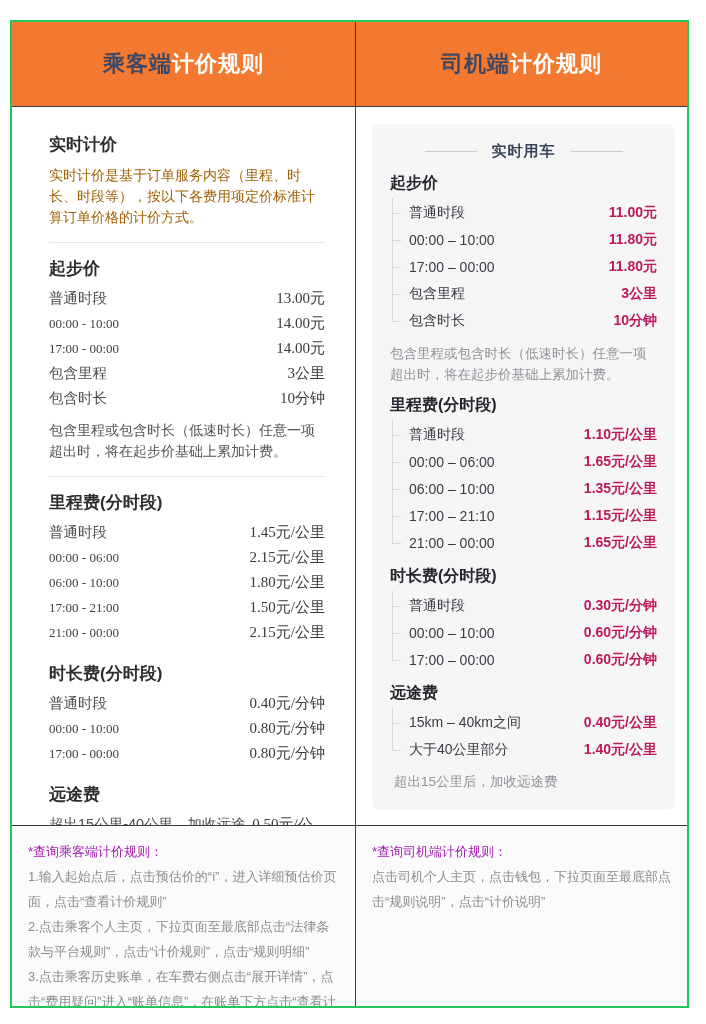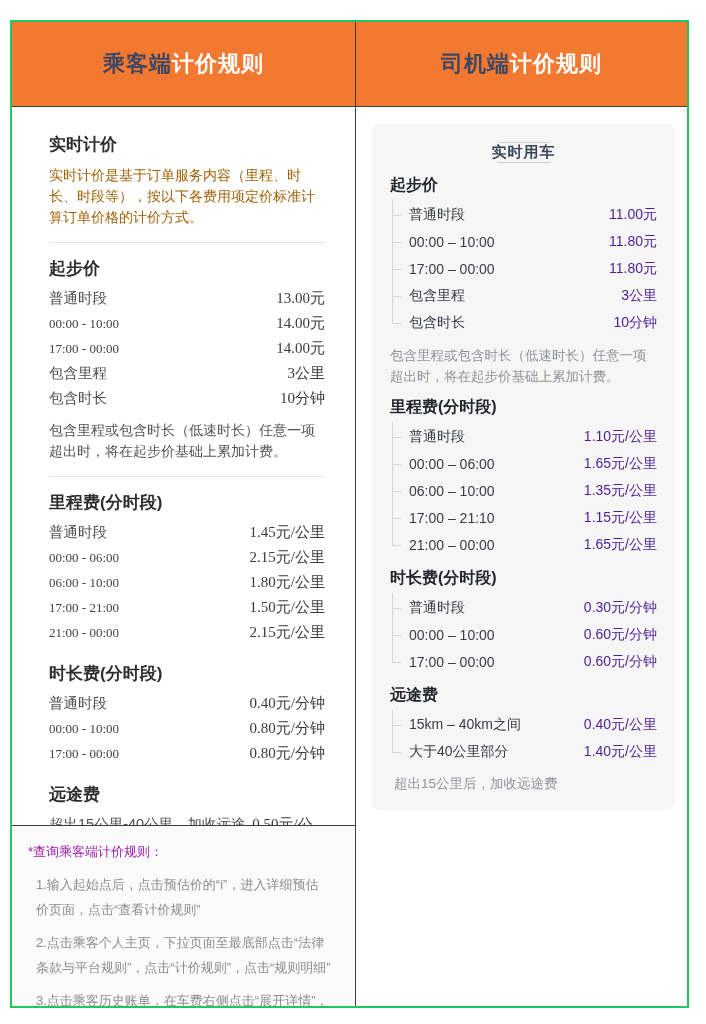--- a/index.html
+++ b/index.html
@@ -25,38 +25,38 @@
   .hr{height:1px;background:#e7e7e7;margin:14px 0 10px;}
   .p-row{display:flex;justify-content:space-between;align-items:baseline;height:25px;}
   .p-lbl{font-size:14.5px;color:#4d4d4d;}
   .num{font-family:"Liberation Serif",serif;font-size:13px;color:#3f3f3f;}
   .p-val{font-family:"Liberation Serif",serif;font-size:15px;color:#3a3a3a;}
   .p-note{font-size:14px;color:#545454;line-height:21px;margin:6px 0 2px;}
 
   
   .dmain{padding:17px 12px 0 16px;background:#fff;}
   .card{background:#f6f6f7;border-radius:8px;padding:14px 18px 16px;box-sizing:border-box;height:686px;}
-  .card-hd{display:flex;align-items:center;justify-content:center;margin:4px 0 12px;flex-direction:column;}
+  .card-hd{display:flex;align-items:center;justify-content:center;margin:4px 0 12px;}
   .dash{width:52px;height:1px;background:#c9ced6;}
   .card-title{font-size:15px;font-weight:bold;color:#3A4459;margin:0 15px;letter-spacing:1px;}
   .d-h{font-size:16px;font-weight:bold;color:#23262c;margin:10px 0 5px;}
   .tree{position:relative;margin-left:2px;}
   .tree::before{content:"";position:absolute;left:0;top:-1px;bottom:13px;width:1px;background:#d8d8d8;}
   .t-row{display:flex;justify-content:space-between;align-items:center;height:27px;
          position:relative;padding-left:17px;}
   .t-row::before{content:"";position:absolute;left:0;top:50%;width:9px;height:1px;background:#d8d8d8;}
   .t-lbl{font-size:14px;color:#383c43;}
-  .t-val{font-size:14px;font-weight:normal;color:#4c1d95;}
+  .t-val{font-size:14px;font-weight:bold;color:#be185d;}
   .d-note{font-size:13.5px;color:#8f9398;line-height:21px;margin:9px 0 2px;}
   .d-note2{font-size:13.5px;color:#8f9398;margin:10px 0 0 4px;}
 
   
   .ft{background:#fbfbfb;border-top:1px solid #3c3c3c;padding:13px 16px;}
   .ft-title{font-size:13px;color:#a21caf;line-height:25px;margin:0;}
-  .ft-line{font-size:13px;color:#8c8c8c;line-height:25px;margin:8px;}
+  .ft-line{font-size:13px;color:#8c8c8c;line-height:25px;margin:0;}
 </style>
 </head>
 <body>
 
 <div class="sheet">
 
   <div class="cell hd col-l">
     <span class="hl">乘客端</span>
       <span class="wh">计价规则</span>
   </div>
@@ -225,14 +225,18 @@
       <p class="d-note2">超出15公里后，加收远途费</p>
     </div>
   </div>
 
   <div class="cell ft col-l">
     <p class="ft-title">*查询乘客端计价规则：</p>
     <p class="ft-line">1.输入起始点后，点击预估价的“i”，进入详细预估价页面，点击“查看计价规则”</p>
     <p class="ft-line">2.点击乘客个人主页，下拉页面至最底部点击“法律条款与平台规则”，点击“计价规则”，点击“规则明细”</p>
     <p class="ft-line">3.点击乘客历史账单，在车费右侧点击“展开详情”，点击“费用疑问”进入“账单信息”，在账单下方点击“查看计价规则”</p>
   </div>
+  <div class="cell ft">
+    <p class="ft-title">*查询司机端计价规则：</p>
+    <p class="ft-line">点击司机个人主页，点击钱包，下拉页面至最底部点击“规则说明”，点击“计价说明”</p>
+  </div>
 
 </div>
 
 </body></html>

